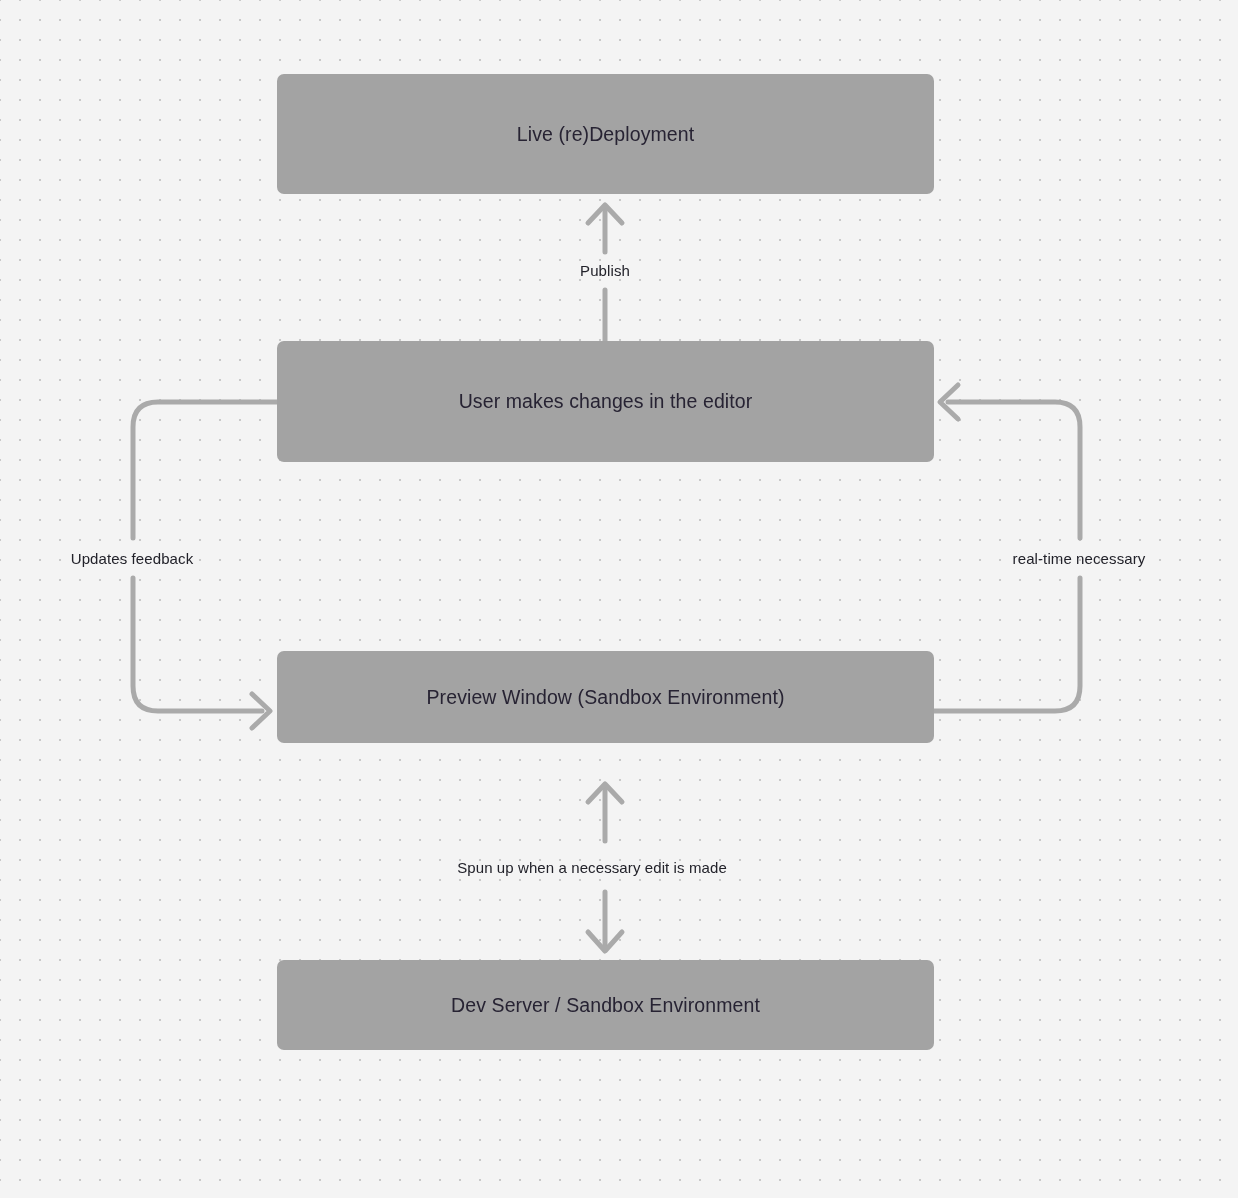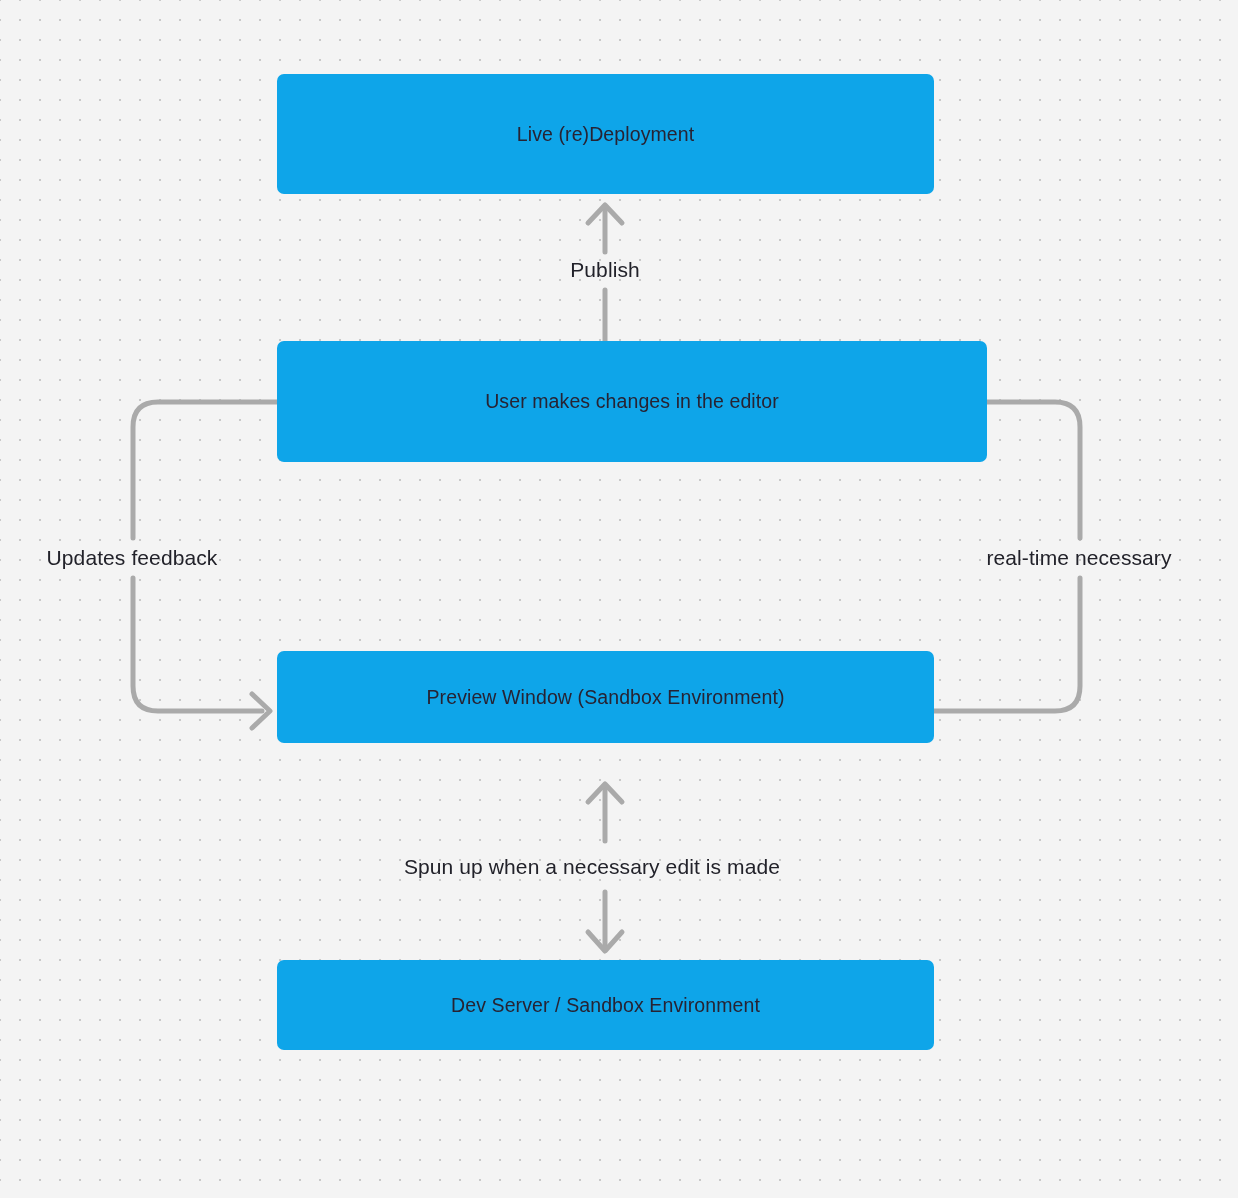--- a/index.html
+++ b/index.html
@@ -29,44 +29,44 @@
     position: absolute;
     top: 0;
     left: 0;
     width: 1238px;
     height: 1198px;
     pointer-events: none;
   }
 
   .node {
     position: absolute;
-    background: #0ea5e9;
+    background: #a3a3a3;
     border-radius: 7px;
     display: flex;
     align-items: center;
     justify-content: center;
     box-sizing: border-box;
   }
   .node-label {
     font-size: 19.5px;
     color: #272333;
     letter-spacing: 0.1px;
     text-align: center;
     line-height: 1.25;
     padding: 0 16px;
   }
 
   #node-live-deployment { left: 277px; top: 74px;  width: 657px; height: 120px; }
-  #node-user-changes    { left: 277px; top: 341px; width: 710px; height: 121px; }
+  #node-user-changes    { left: 277px; top: 341px; width: 657px; height: 121px; }
   #node-preview-window  { left: 277px; top: 651px; width: 657px; height: 92px; }
   #node-dev-server      { left: 277px; top: 960px; width: 657px; height: 90px; }
 
   .edge-label {
     position: absolute;
-    font-size: 21px;
+    font-size: 15px;
     color: #22222a;
     white-space: nowrap;
     letter-spacing: 0.1px;
     transform: translate(-50%, -50%);
   }
 
   #edge-label-publish        { left: 605px;  top: 270px; }
   #edge-label-updates        { left: 132px;  top: 558px; }
   #edge-label-feedback       { left: 1079px; top: 558px; }
   #edge-label-spun-up        { left: 592px;  top: 867px; }

